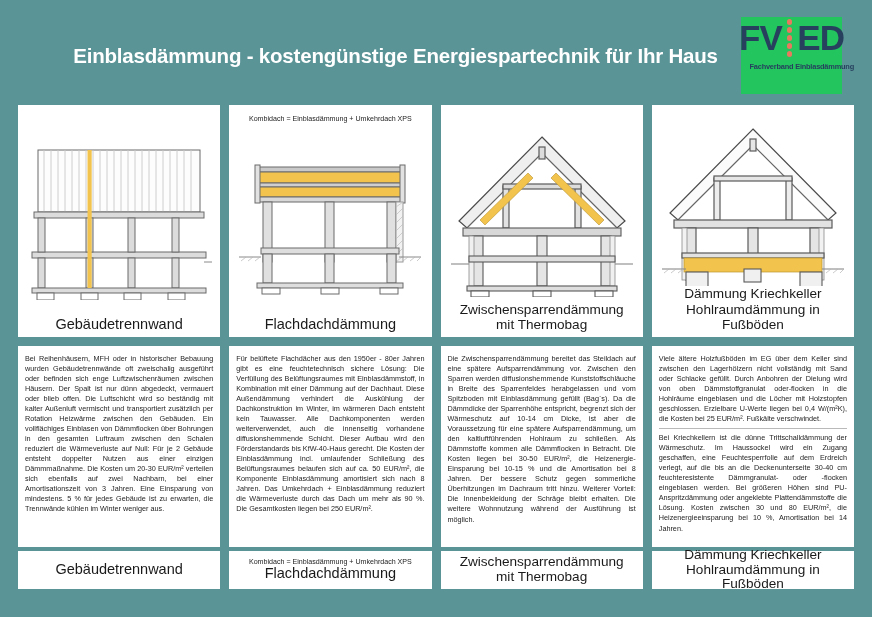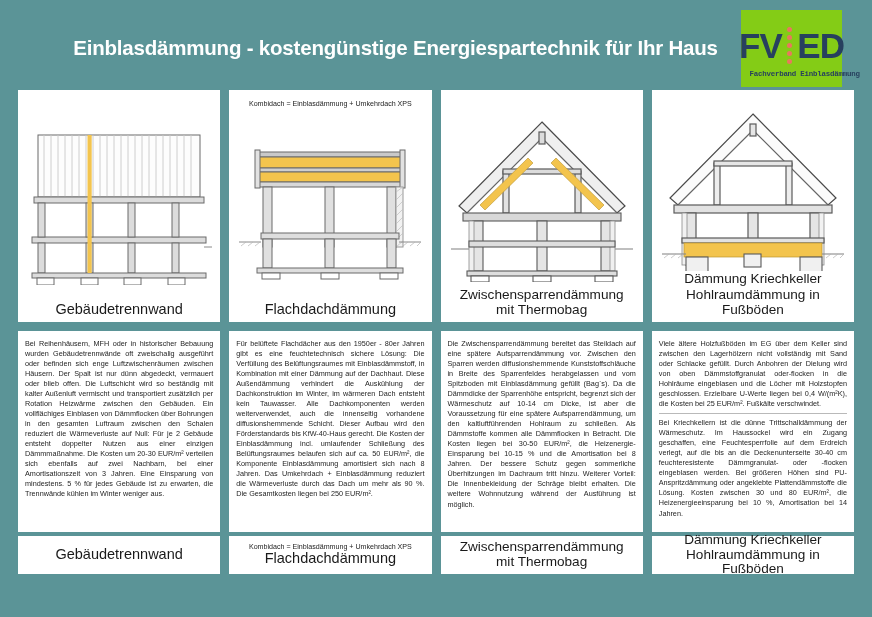--- a/index.html
+++ b/index.html
@@ -20,43 +20,43 @@
     background: #5b9497;
     box-sizing: border-box;
   }
 
   
   .header {
     display: flex;
     align-items: center;
     justify-content: space-between;
     padding: 14px 22px 8px 22px;
-    height: 90px;
+    height: 105px;
     box-sizing: border-box;
   }
   .header-titles {
     flex: 1;
     text-align: center;
     padding-left: 28px;
   }
   .title-line-1, .title-line-2 {
     color: #ffffff;
     font-weight: bold;
     letter-spacing: -0.2px;
     line-height: 1.32;
   }
   .title-line-1 { font-size: 20.5px; }
   .title-line-2 { font-size: 20.5px; }
 
   .logo-box {
     width: 101px;
     height: 77px;
-    background: #84cc16;
-    display: flex;
-    align-items: flex-end;
+    background: #22c55e;
+    display: flex;
+    align-items: flex-start;
     justify-content: center;
     flex: 0 0 auto;
     margin-right: 8px;
   }
   .logo-inner {
     width: 84px;
     height: 62px;
     position: relative;
   }
   .logo-mark {
@@ -90,21 +90,20 @@
     background: #e8785e;
   }
   .logo-sub {
     text-align: center;
     font-size: 7.4px;
     color: #27405e;
     font-weight: bold;
     letter-spacing: -0.2px;
     margin-top: 3px;
     white-space: nowrap;
-    font-family: Liberation Mono, monospace;
   }
 
   
   .panels-row {
     display: flex;
     gap: 9px;
     padding: 0 18px;
     height: 232px;
     box-sizing: border-box;
   }

